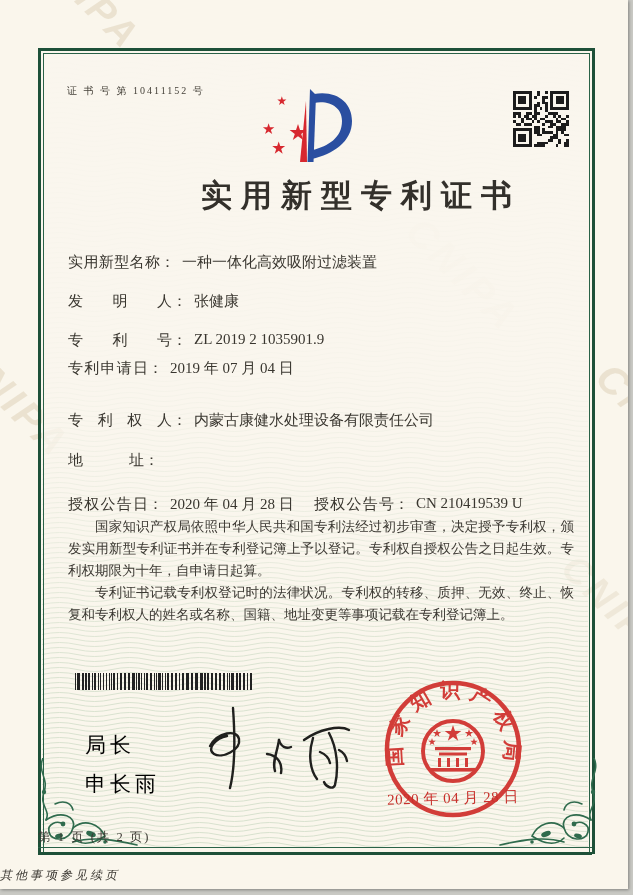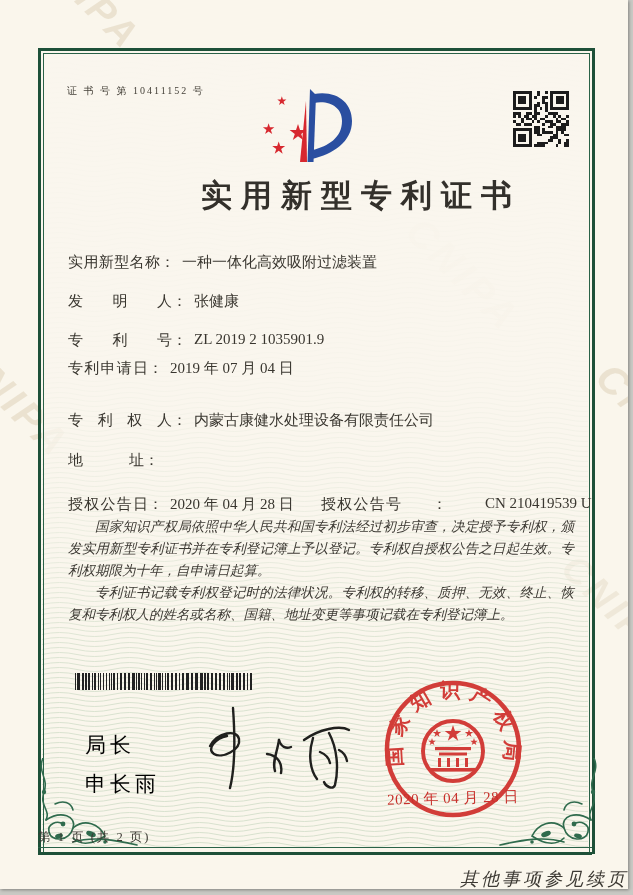--- a/index.html
+++ b/index.html
@@ -25,38 +25,38 @@
   .cert-no{position:absolute;left:67px;top:84px;font-size:10px;letter-spacing:2px;color:#46423a;}
   .logo{position:absolute;left:260px;top:88px;}
   .qr{position:absolute;left:513px;top:91px;}
   .title{position:absolute;left:38px;top:175px;width:590px;text-align:center;font-size:31px;
       font-weight:bold;letter-spacing:9px;color:#33302b;padding-left:28px;}
   .row{position:absolute;left:68px;font-size:15px;color:#39362f;display:flex;white-space:nowrap;}
   .lbl{display:inline-block;text-align:justify;text-align-last:justify;-moz-text-align-last:justify;flex:none;font-family:Liberation Mono, monospace;}
   .w104{width:104px}.w92{width:92px}.w80{width:80px}.w76{width:76px}
   .val{margin-left:7px;}
   .addr .val{white-space:normal;width:404px;line-height:22px;}
-  .pair2{position:absolute;left:253px;display:flex;white-space:nowrap;gap:31px;}
+  .pair2{position:absolute;left:246px;display:flex;white-space:nowrap;}
   .paras{position:absolute;left:68px;top:516px;width:506px;font-size:13.5px;line-height:22px;
-      color:#3c3933;text-align:justify;font-style:italic;}
+      color:#3c3933;text-align:justify;}
   .paras p{margin:0;text-indent:2em;}
   .barcode{position:absolute;left:75px;top:673px;}
   .signer{position:absolute;left:85px;top:731px;font-family:"Liberation Sans",sans-serif;
       font-size:21px;letter-spacing:4px;color:#000000;font-weight:500;}
   .signer div{margin-bottom:11px;}
   .sig{position:absolute;left:192px;top:698px;}
   .seal{position:absolute;left:371px;top:667px;}
   .seal-date{position:absolute;left:378px;top:789px;width:150px;text-align:center;
       color:#c8302b;font-size:15px;letter-spacing:.5px;transform:rotate(-1.5deg);}
   .corner{position:absolute;pointer-events:none;}
   .corner-l{left:35px;top:758px;}
   .corner-r{left:497px;top:758px;transform:scaleX(-1);}
   .page-info{position:absolute;left:38px;top:829px;width:554px;text-align:left;
       font-size:12.5px;letter-spacing:2px;color:#3c3933;}
-  .cont-note{position:absolute;left:0;top:867px;width:628px;text-align:right;font-size:18px;
+  .cont-note{position:absolute;left:0;top:867px;width:628px;text-align:left;font-size:12px;
       letter-spacing:3px;color:#3c3933;font-style:italic;}
 </style>
 </head>
 <body>
 
 <div class="page">
   <div class="paper">
 
     <div class="wm wm1">CNIPA</div>
     <div class="wm wm2">CNIPA</div>

